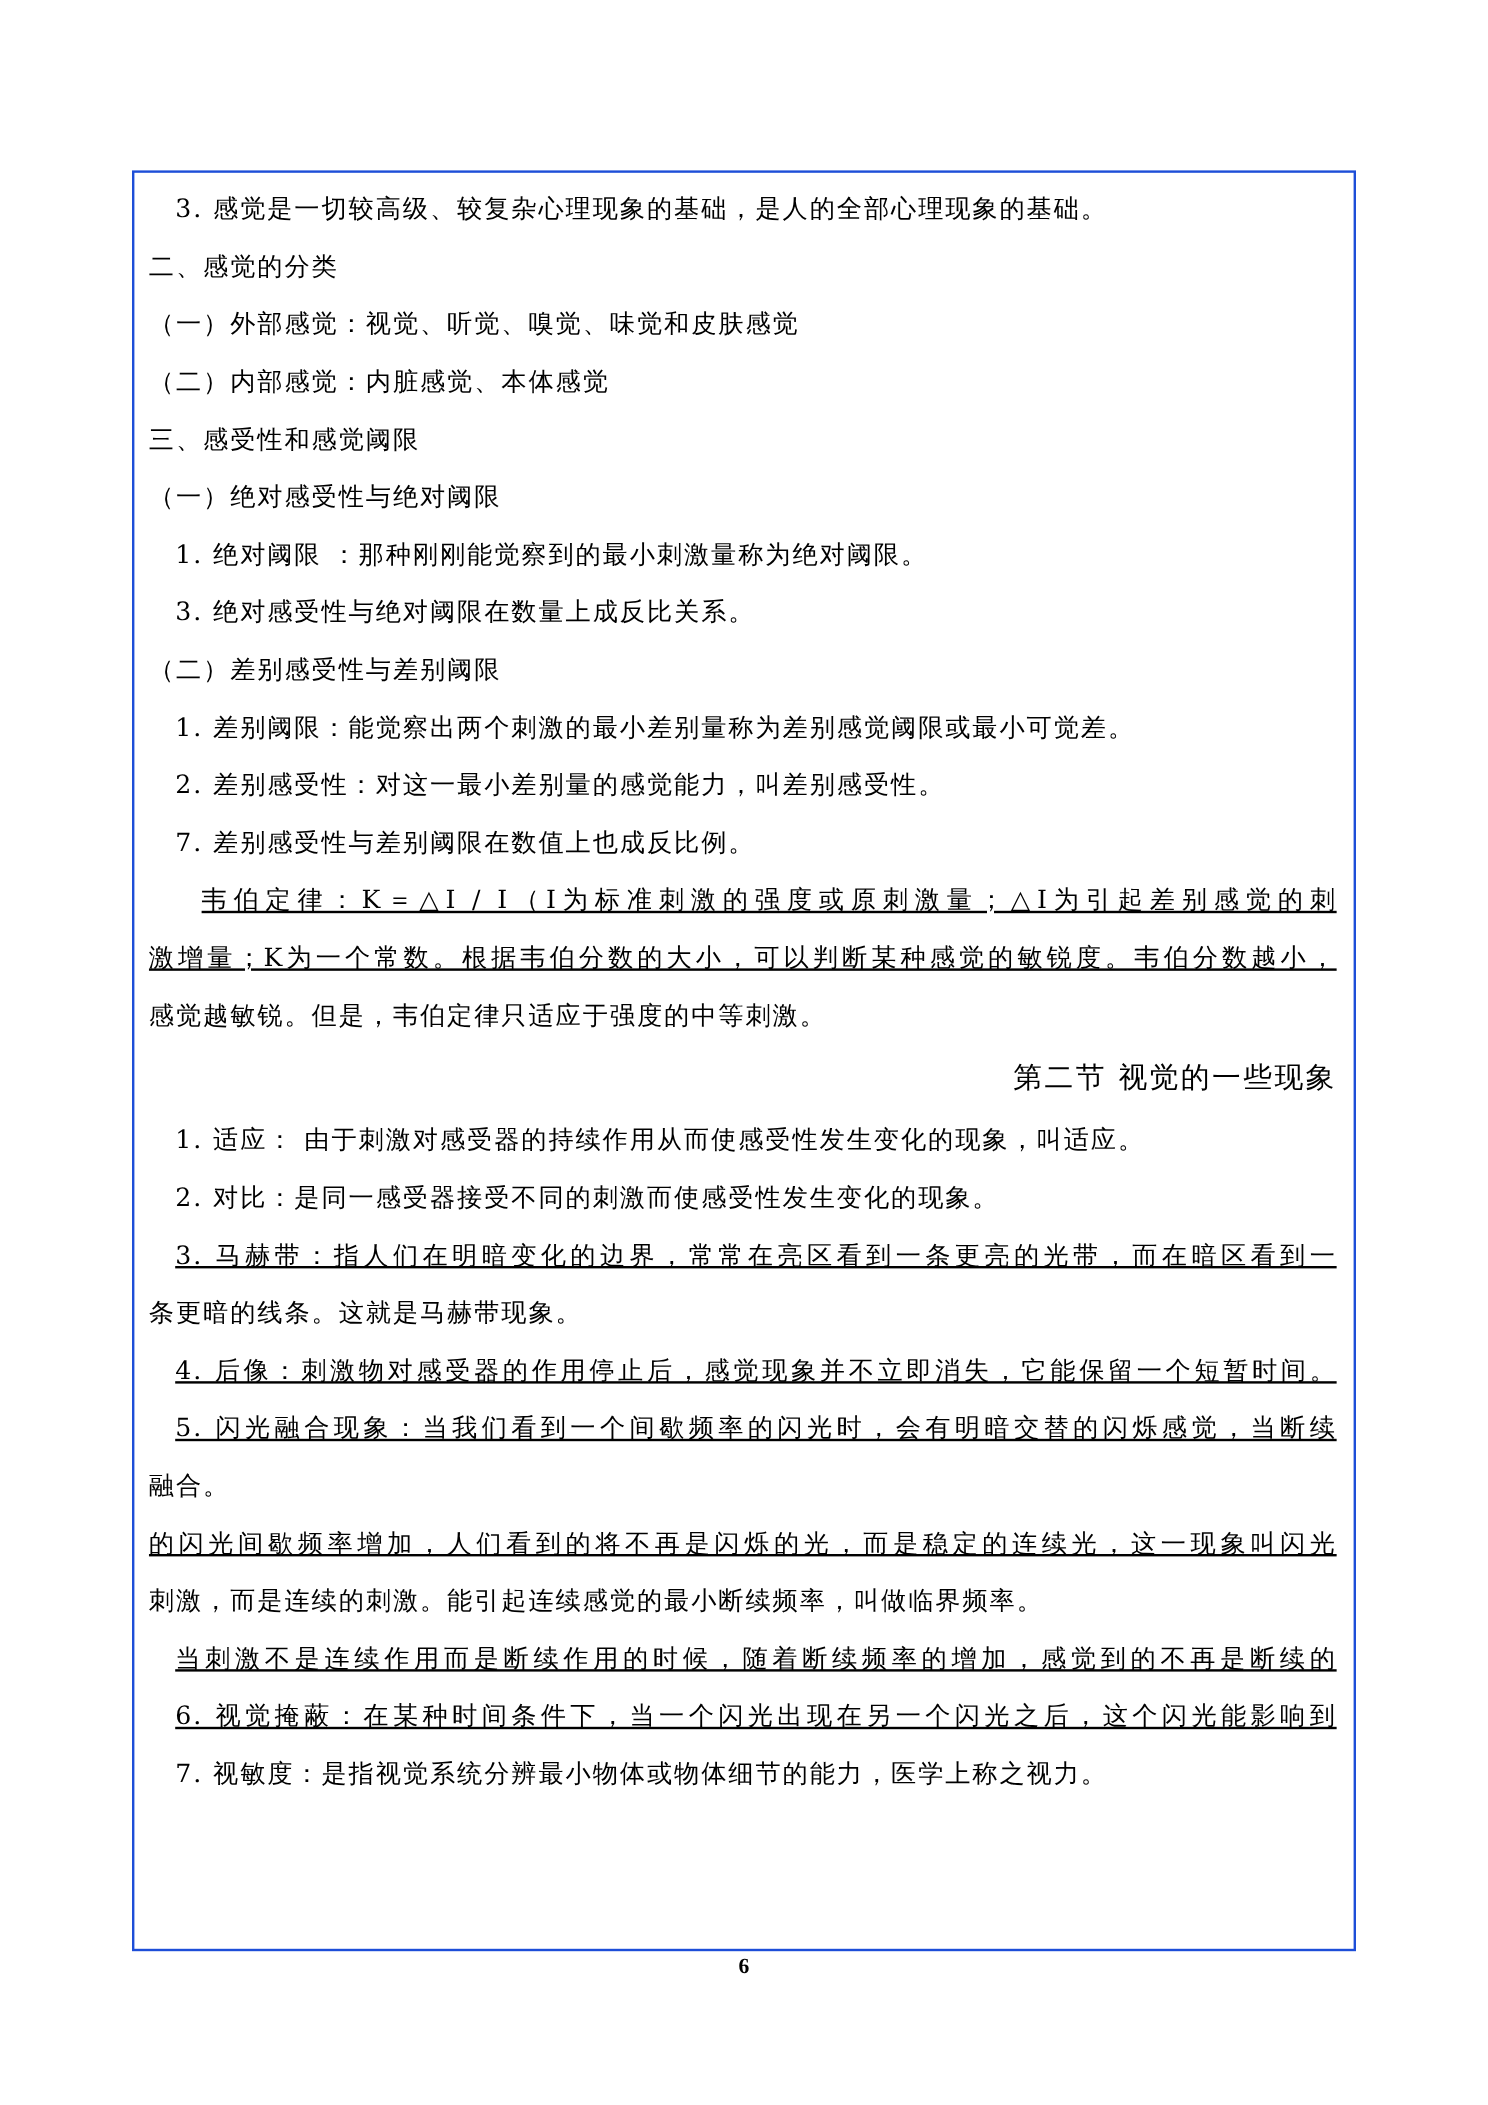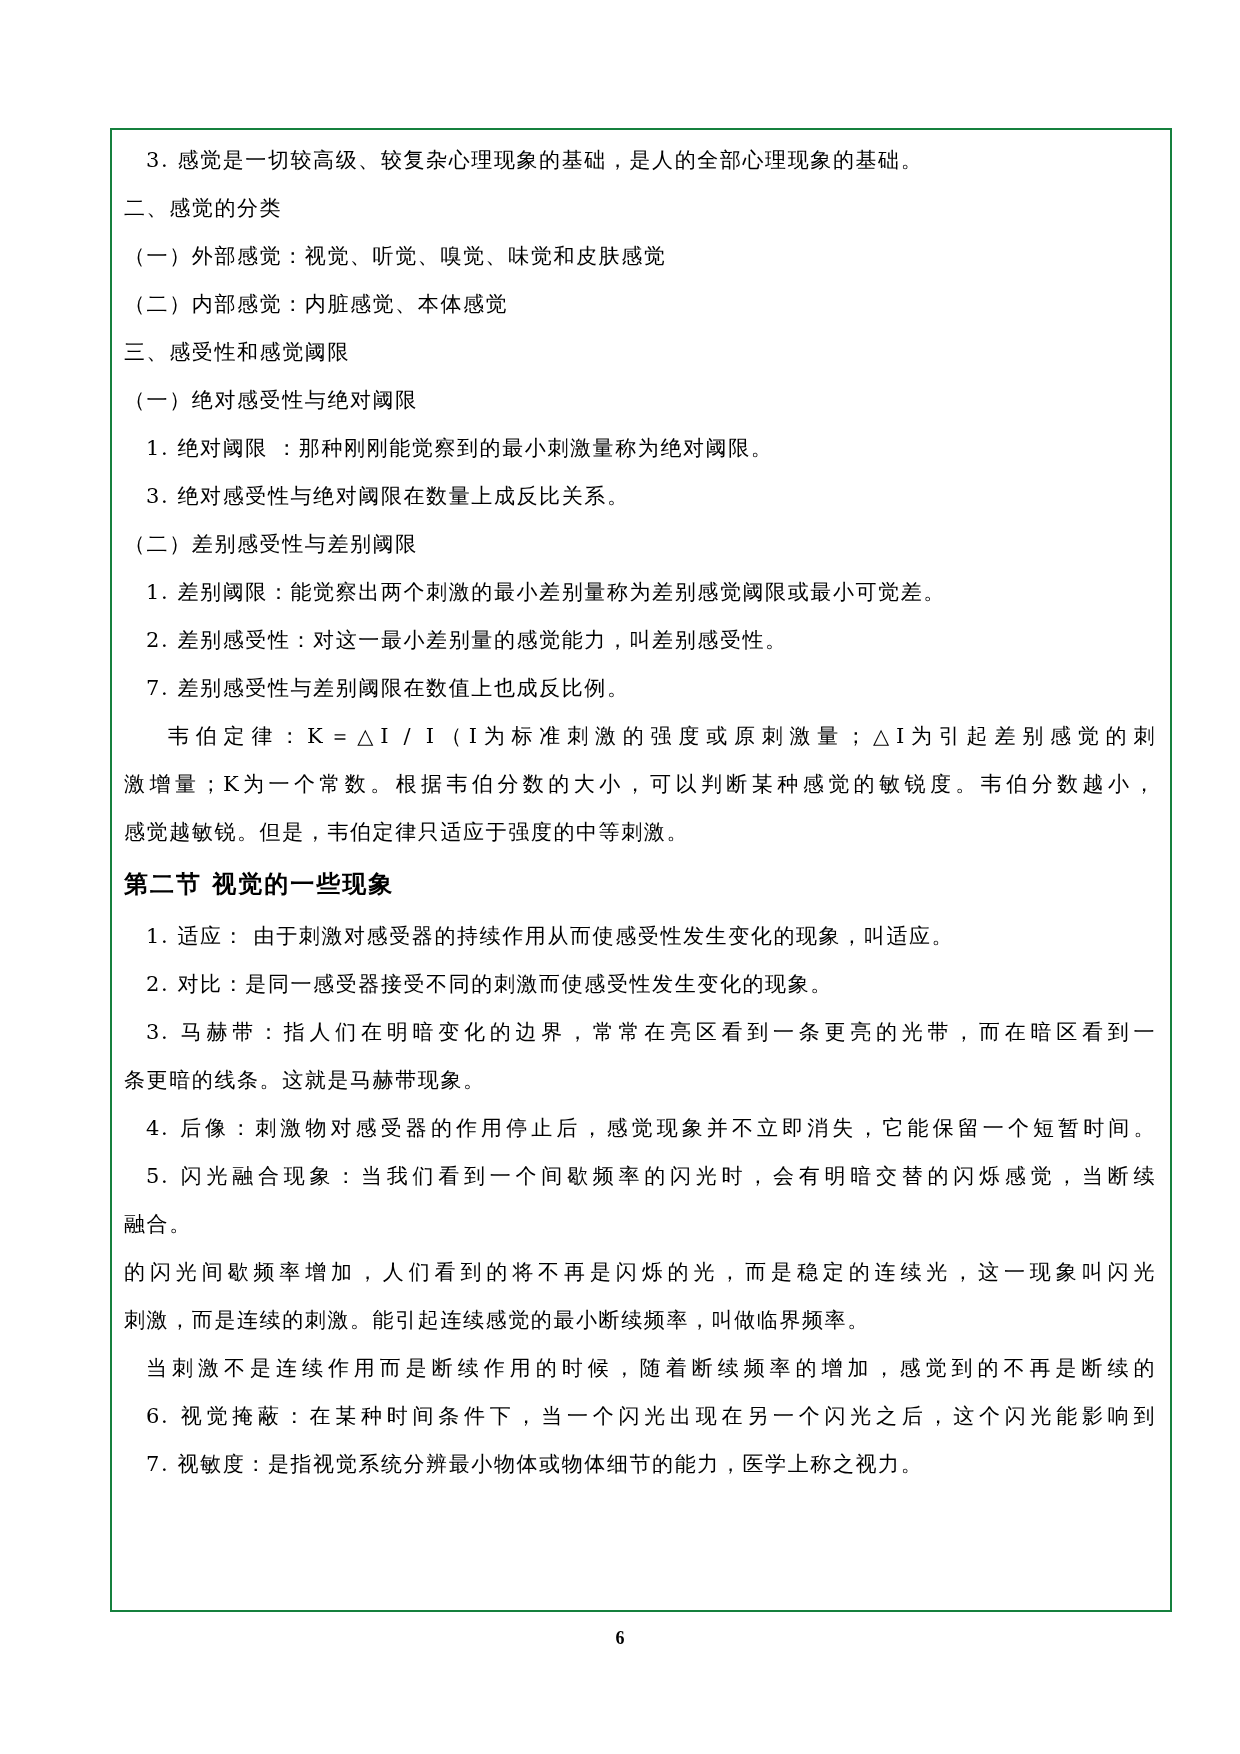--- a/index.html
+++ b/index.html
@@ -1,28 +1,28 @@
 <!DOCTYPE html>
 <html><head>
 <meta charset="utf-8">
 <style>
   html, body { margin: 0; padding: 0; background: #ffffff; }
   body { width: 1240px; height: 1754px; position: relative; overflow: hidden;
          font-family: "DejaVu Serif", "Liberation Serif", serif; color: #000; }
-  .frame { position: absolute; left: 110px; top: 128px; width: 1016px; height: 1480px;
-           border: 2px solid #15803d; box-sizing: content-box; padding-left: 42px; }
+  .frame { position: absolute; left: 110px; top: 142px; width: 1016px; height: 1480px;
+           border: 2px solid #1d4ed8; box-sizing: content-box; }
   .content { position: absolute; left: 12px; right: 14px; top: 6px; }
   .line { height: 48px; line-height: 48px; font-size: 21px; letter-spacing: 1.6px;
           white-space: nowrap; overflow: hidden; }
   .ind1 { padding-left: 22px; }
   .ind0p { padding-left: 0; }
   .ind2 { padding-left: 44px; }
-  .heading { height: 56px; line-height: 56px; text-align: left; font-weight: bold;
+  .heading { height: 56px; line-height: 56px; text-align: right; font-weight: normal;
              font-size: 24px; letter-spacing: 2px; }
-  .justify { text-align: justify; text-align-last: justify; }
+  .justify { text-align: justify; text-align-last: justify; text-decoration: underline; }
   .pagenum { position: absolute; left: 0; width: 1240px; top: 1628px; text-align: center;
              font-weight: bold; font-size: 18px; font-family: "Liberation Serif", serif; }
 </style>
 </head>
 <body>
 
 <div class="frame">
   <div class="content">
     <div id="before">
         <div class="line ind1">3. 感觉是一切较高级、较复杂心理现象的基础，是人的全部心理现象的基础。</div>

